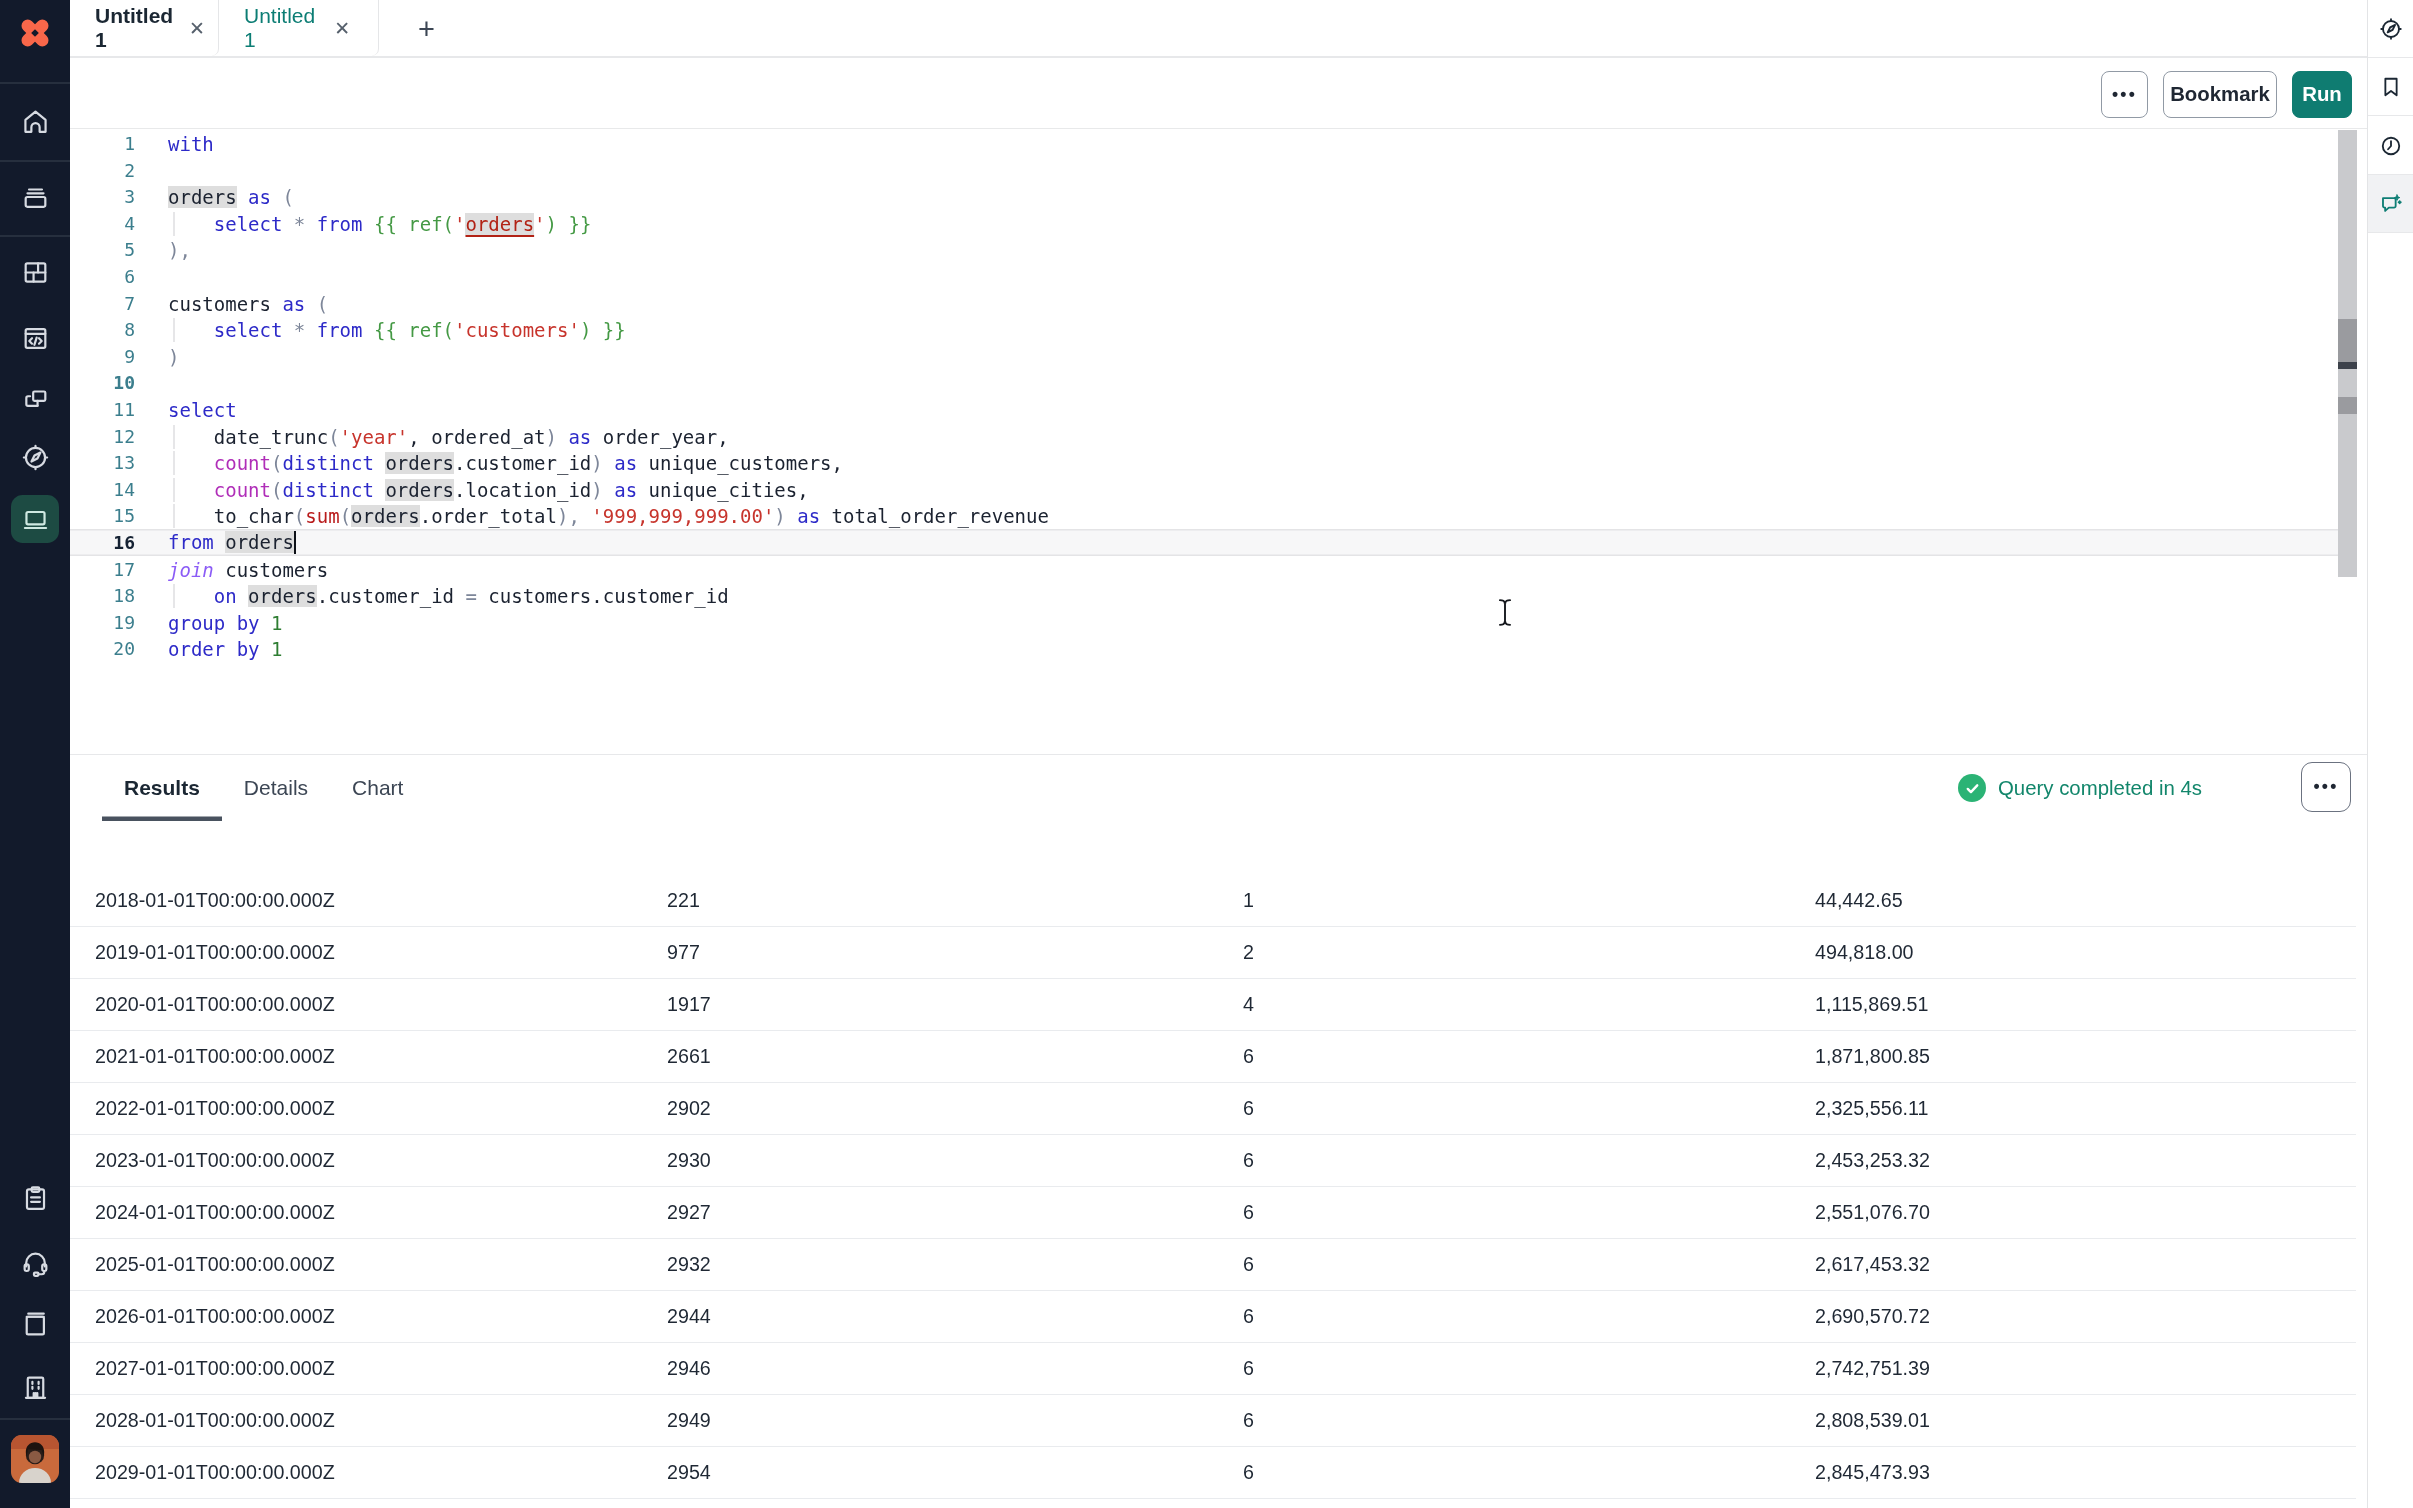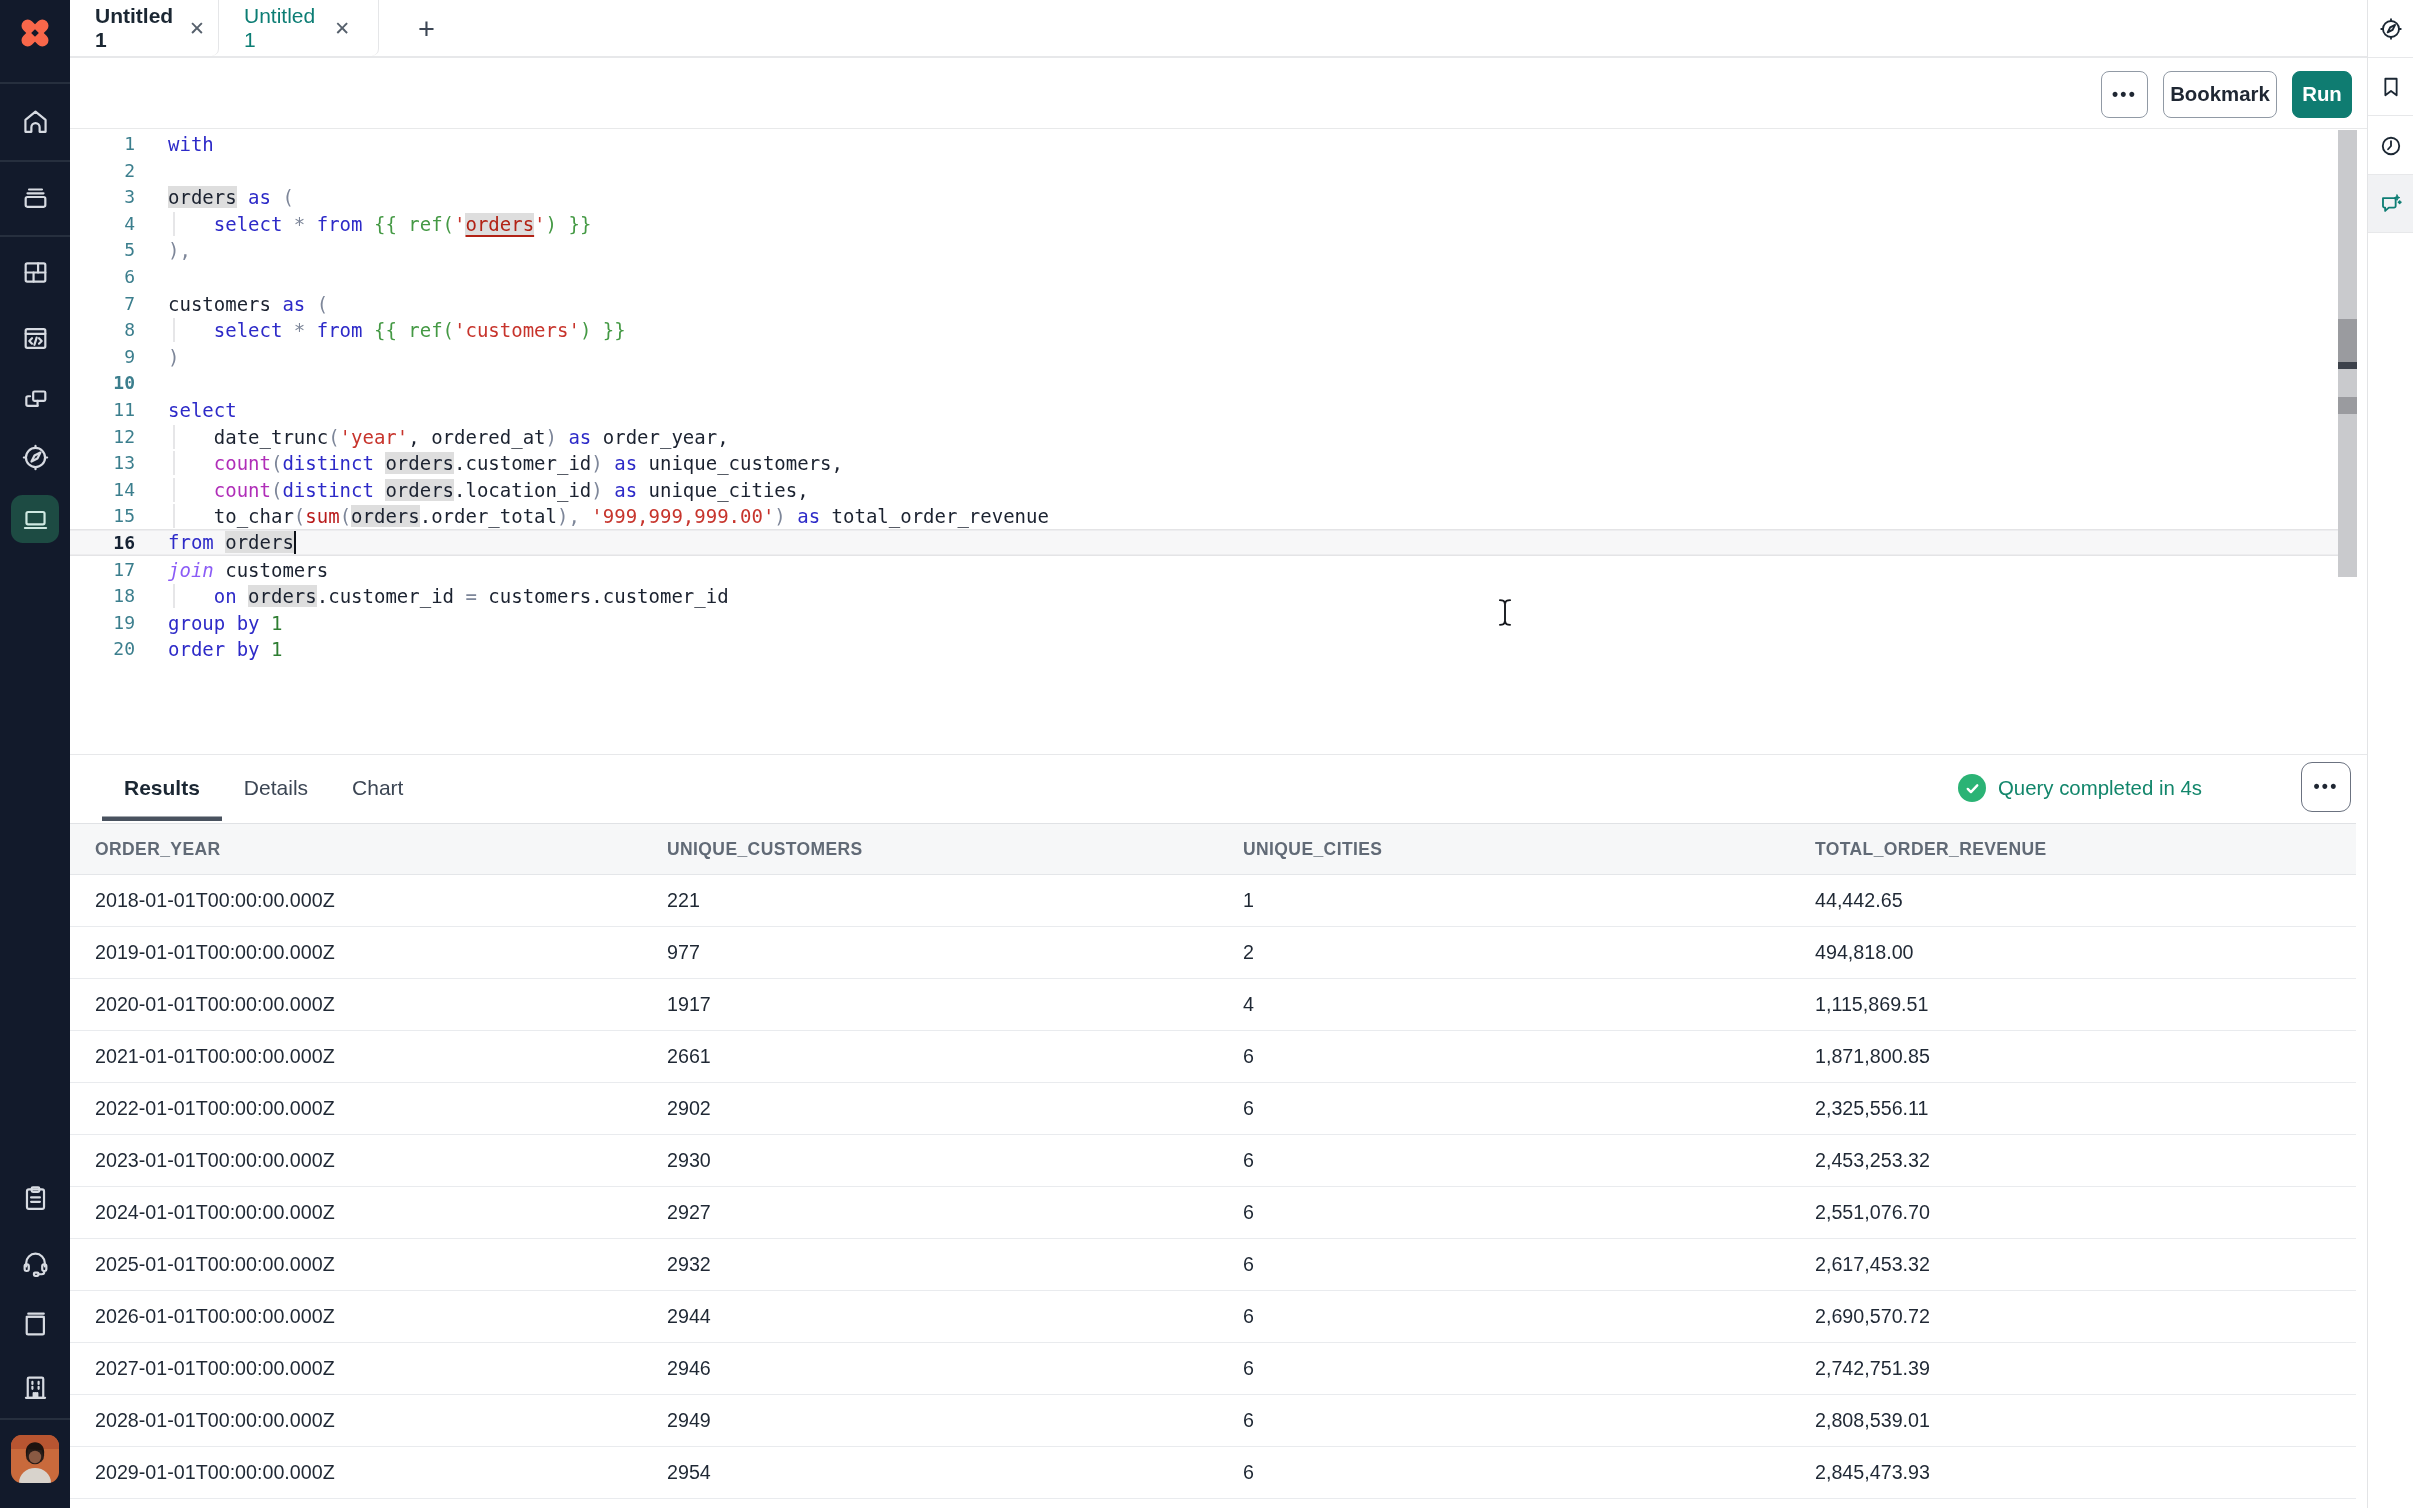--- a/index.html
+++ b/index.html
@@ -380,26 +380,20 @@
     </div>
     <div class="rstatus">
       <span class="checkc">
         <svg viewBox="0 0 24 24" width="19" height="19">
             <path d="M6 12.5l4 4 8-8.5" stroke="#ffffff" stroke-width="3" fill="none" stroke-linecap="round" stroke-linejoin="round"></path>
           </svg>
       </span>
       <span class="stext">Query completed in 4s</span>
     </div>
     <div class="rmore">•••</div>
-    <div class="thead">
-      <span>ORDER_YEAR</span>
-      <span>UNIQUE_CUSTOMERS</span>
-      <span>UNIQUE_CITIES</span>
-      <span>TOTAL_ORDER_REVENUE</span>
-    </div>
     <div class="trows" id="table-rows">
         <div class="trow">
           <span>2018-01-01T00:00:00.000Z</span>
           <span>221</span>
           <span>1</span>
           <span>44,442.65</span>
         </div>
         <div class="trow">
           <span>2019-01-01T00:00:00.000Z</span>
           <span>977</span>

